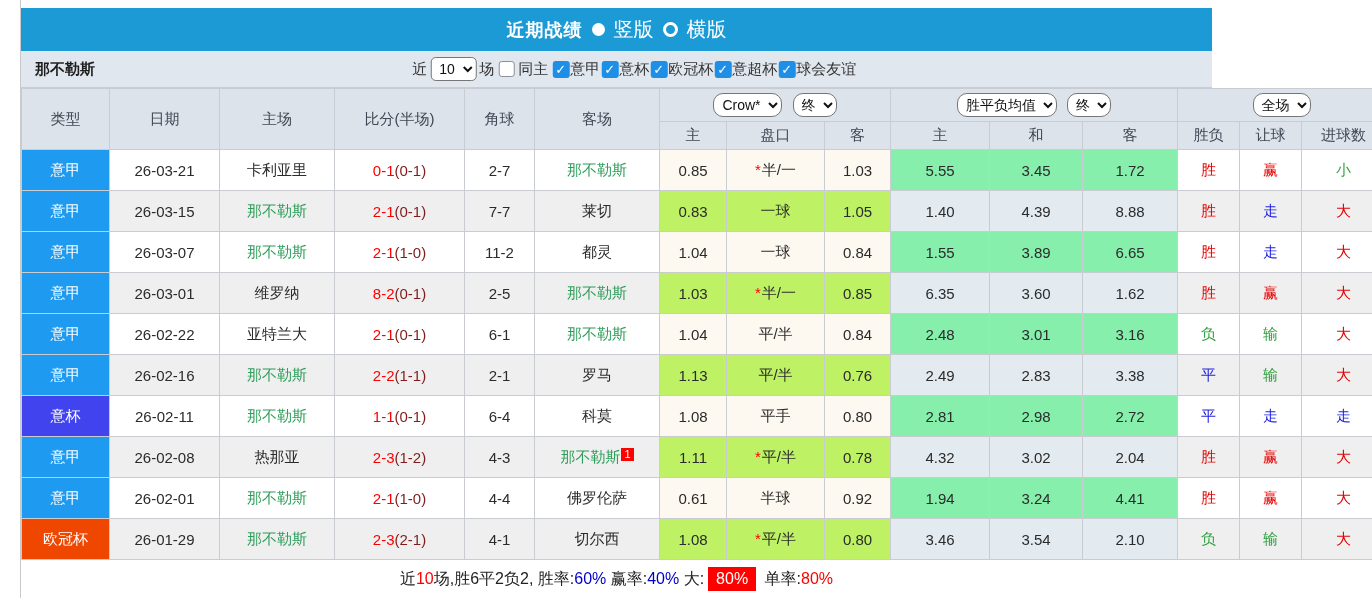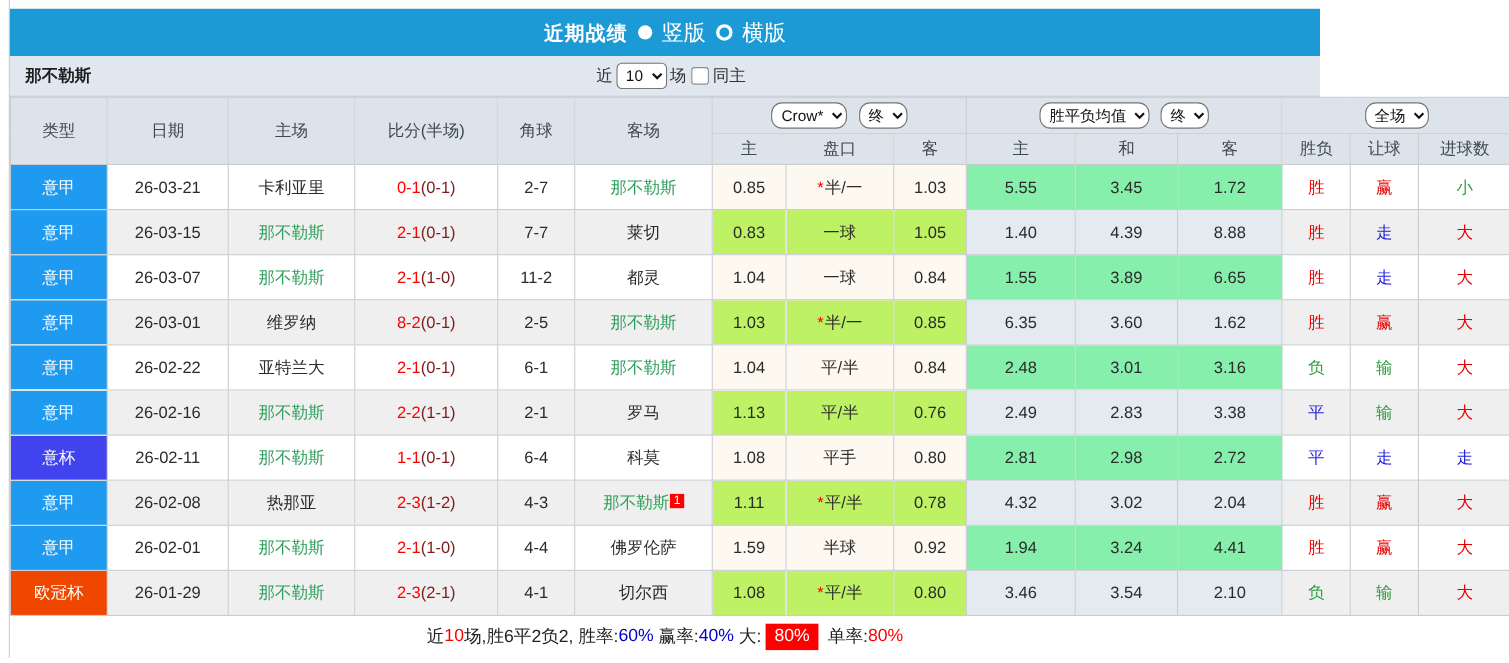--- a/index.html
+++ b/index.html
@@ -1,18 +1,18 @@
 <!DOCTYPE html>
 <html><head>
 <meta charset="utf-8">
 <style>
   * { box-sizing: border-box; }
   html,body { margin:0; padding:0; background:#fff; }
   body { width:1372px; height:603px; font-family:"Liberation Sans","DejaVu Sans",sans-serif; overflow:hidden; }
-  .page { margin-left:8px; width:1192px; border-left:1px solid #c9c9c9; }
+  .page { margin-left:20px; width:1192px; border-left:1px solid #c9c9c9; }
   .top-strip { height:8px; background:#fdfdfd; }
 
   
   .title-bar { height:43px; background:#1b9ad5; display:flex; align-items:center; justify-content:center; gap:9px; }
   .title-text { color:#fff; font-weight:bold; font-size:18px; letter-spacing:1px; }
   .radio { width:13px; height:13px; border-radius:50%; display:inline-block; flex:0 0 auto; cursor:pointer; }
   .radio.filled { background:#fff; }
   .radio.open { width:15px; height:15px; border:3.5px solid #fff; background:#1b9ad5; }
   .radio-label { color:#fff; font-size:20px; }
 
@@ -71,20 +71,21 @@
   </div>
 
   <div class="filter-bar">
     <span class="team-title">那不勒斯</span>
     <span class="filter-center">
       <span>近</span>
       <select><option>10</option></select>
       <span>场</span>
       <span class="cb unchecked"></span>
       <span>同主</span>
+      <span id="league-filters"><span class="cb checked">✓</span><span>意甲</span><span class="cb checked">✓</span><span>意杯</span><span class="cb checked">✓</span><span>欧冠杯</span><span class="cb checked">✓</span><span>意超杯</span><span class="cb checked">✓</span><span>球会友谊</span></span>
     </span>
   </div>
 
   <table>
     <colgroup>
       <col style="width:88px">
         <col style="width:110px">
         <col style="width:115px">
         <col style="width:130px">
       <col style="width:70px">
@@ -268,21 +269,21 @@
           <td class="t-red">赢</td>
           <td class="t-red">大</td>
         </tr>
         <tr class="r-odd">
           <td class="c-type" style="background:#1e9af0">意甲</td>
           <td class="c-date">26-02-01</td>
           <td class="team">那不勒斯</td>
           <td class="c-score"><span class="ft">2-1</span><span class="ht">(1-0)</span></td>
           <td>4-4</td>
           <td class="">佛罗伦萨</td>
-          <td class="col-ah">1.59</td>
+          <td class="col-ah">0.61</td>
           <td class="col-ah">半球</td>
           <td class="col-ah">0.92</td>
           <td class="col-eu">1.94</td>
           <td class="col-eu">3.24</td>
           <td class="col-eu">4.41</td>
           <td class="t-red">胜</td>
           <td class="t-red">赢</td>
           <td class="t-red">大</td>
         </tr>
         <tr class="r-even">

